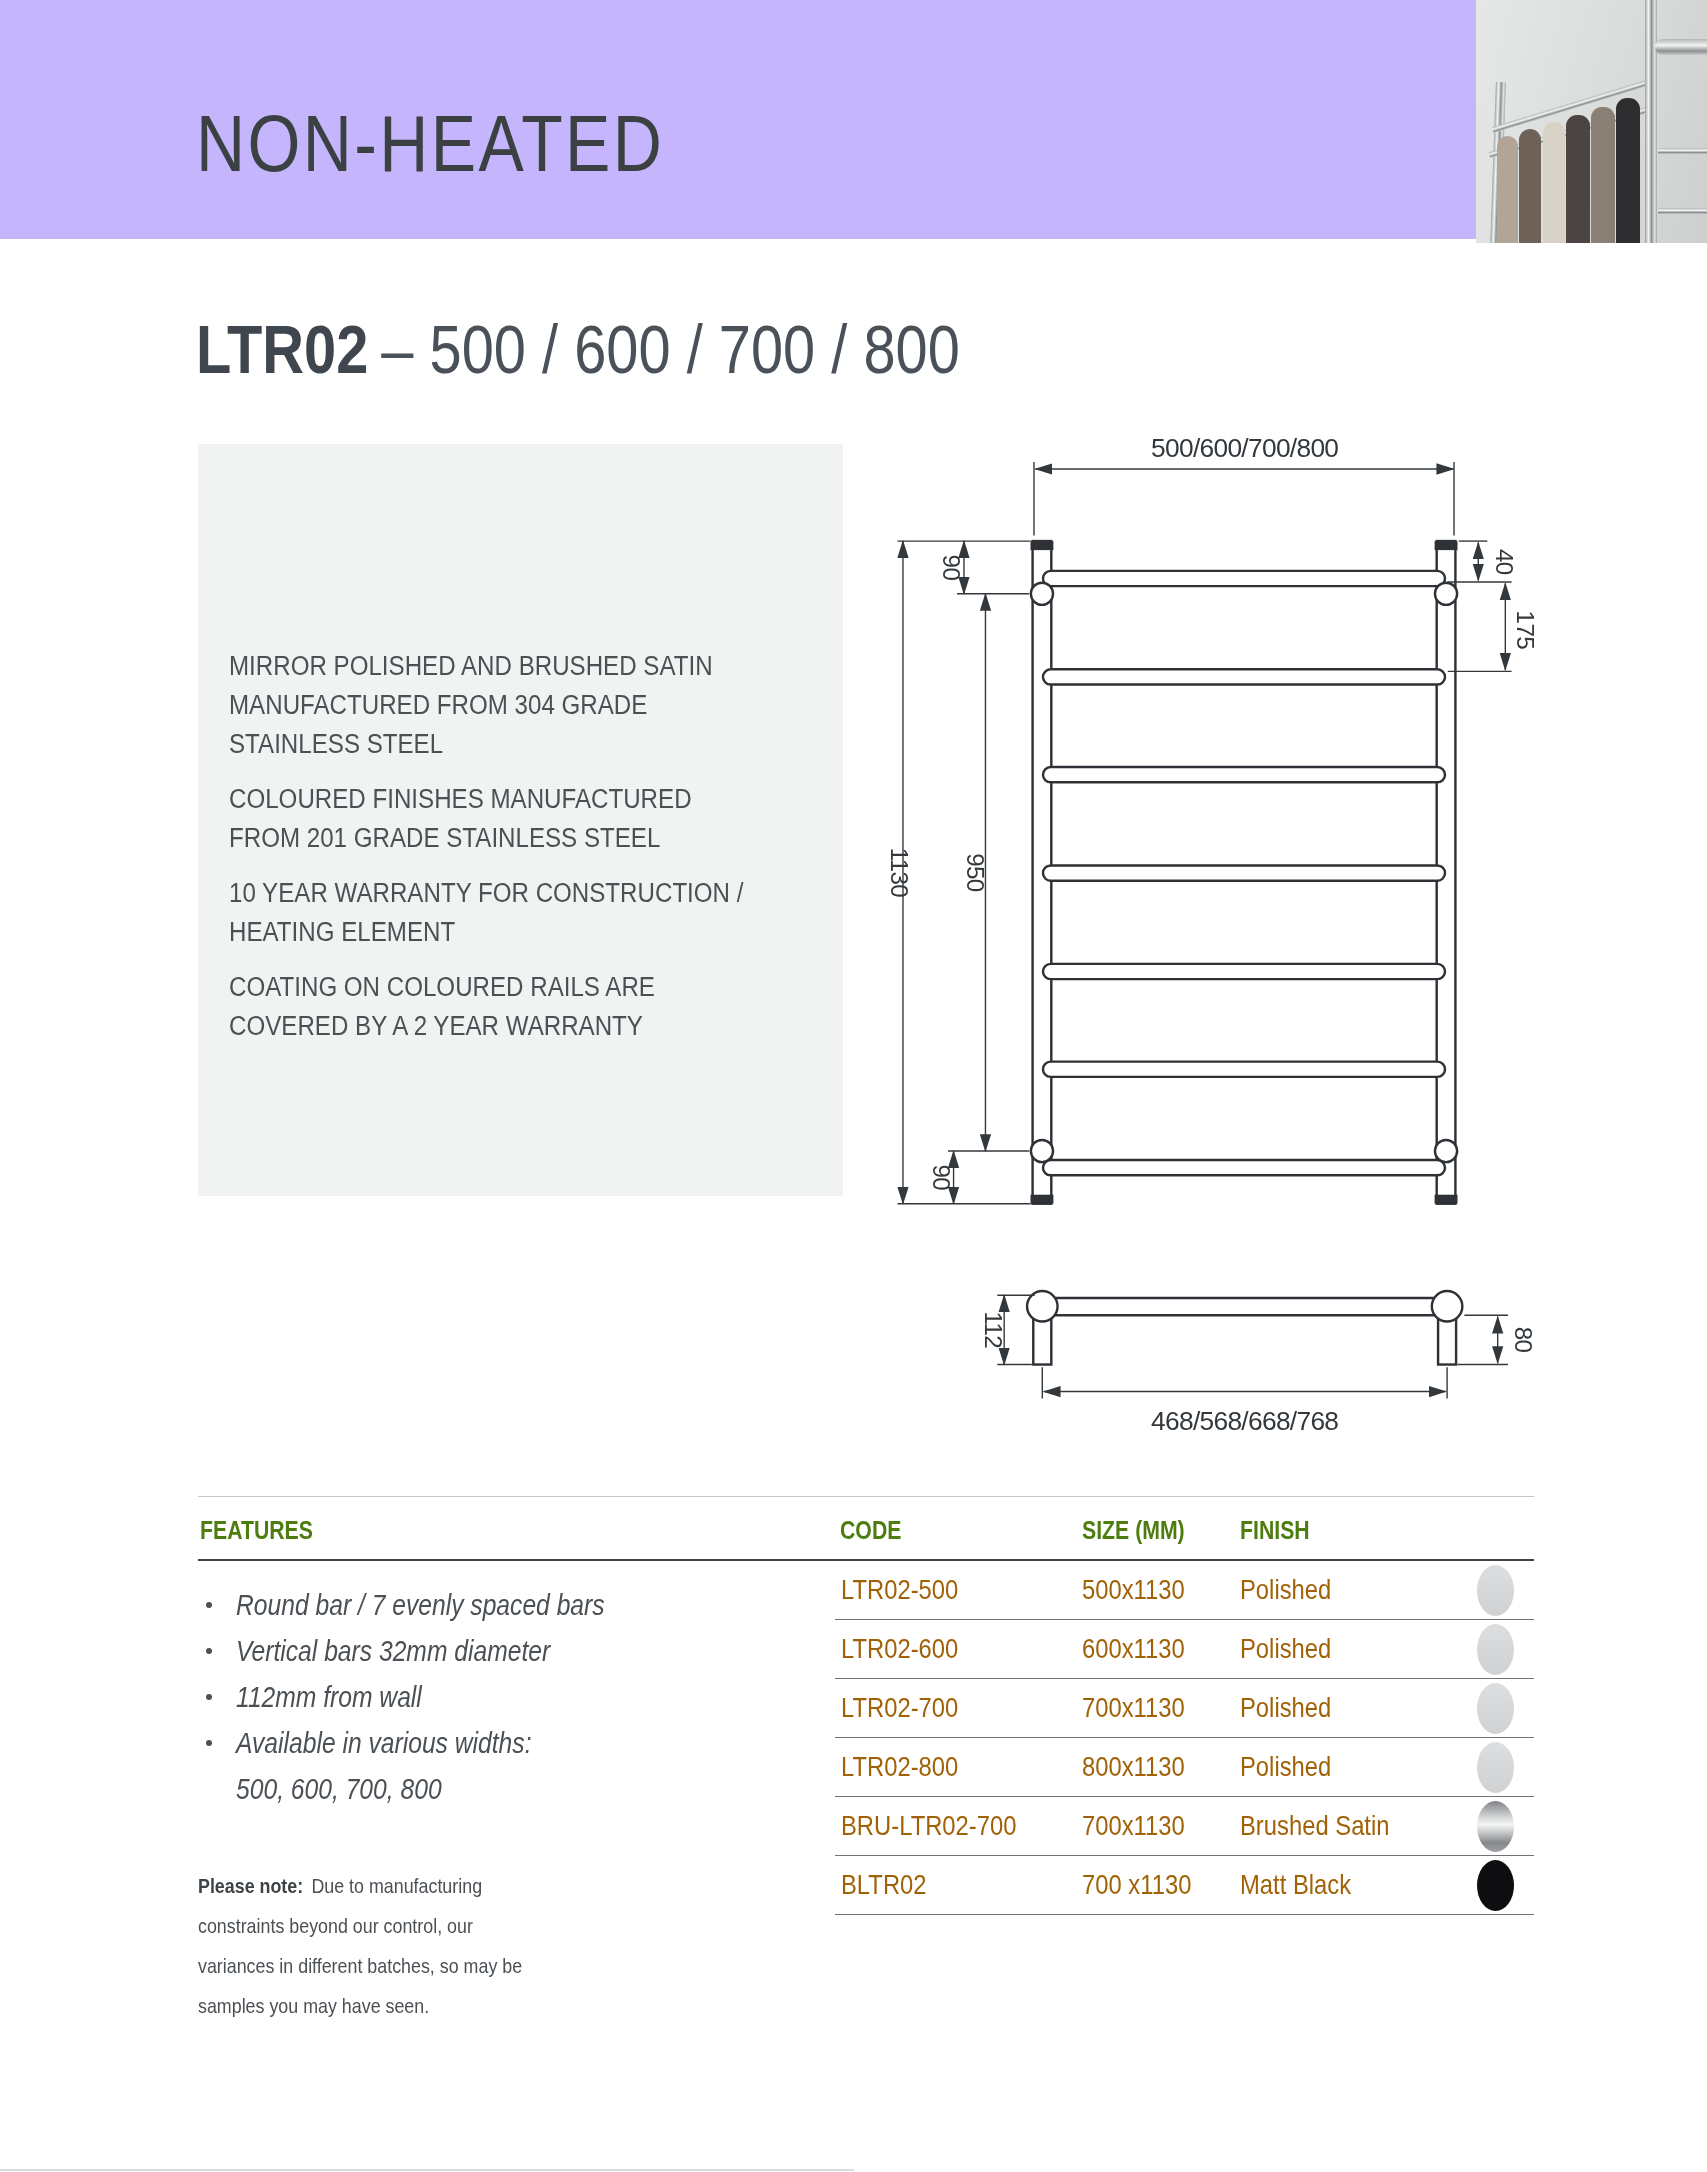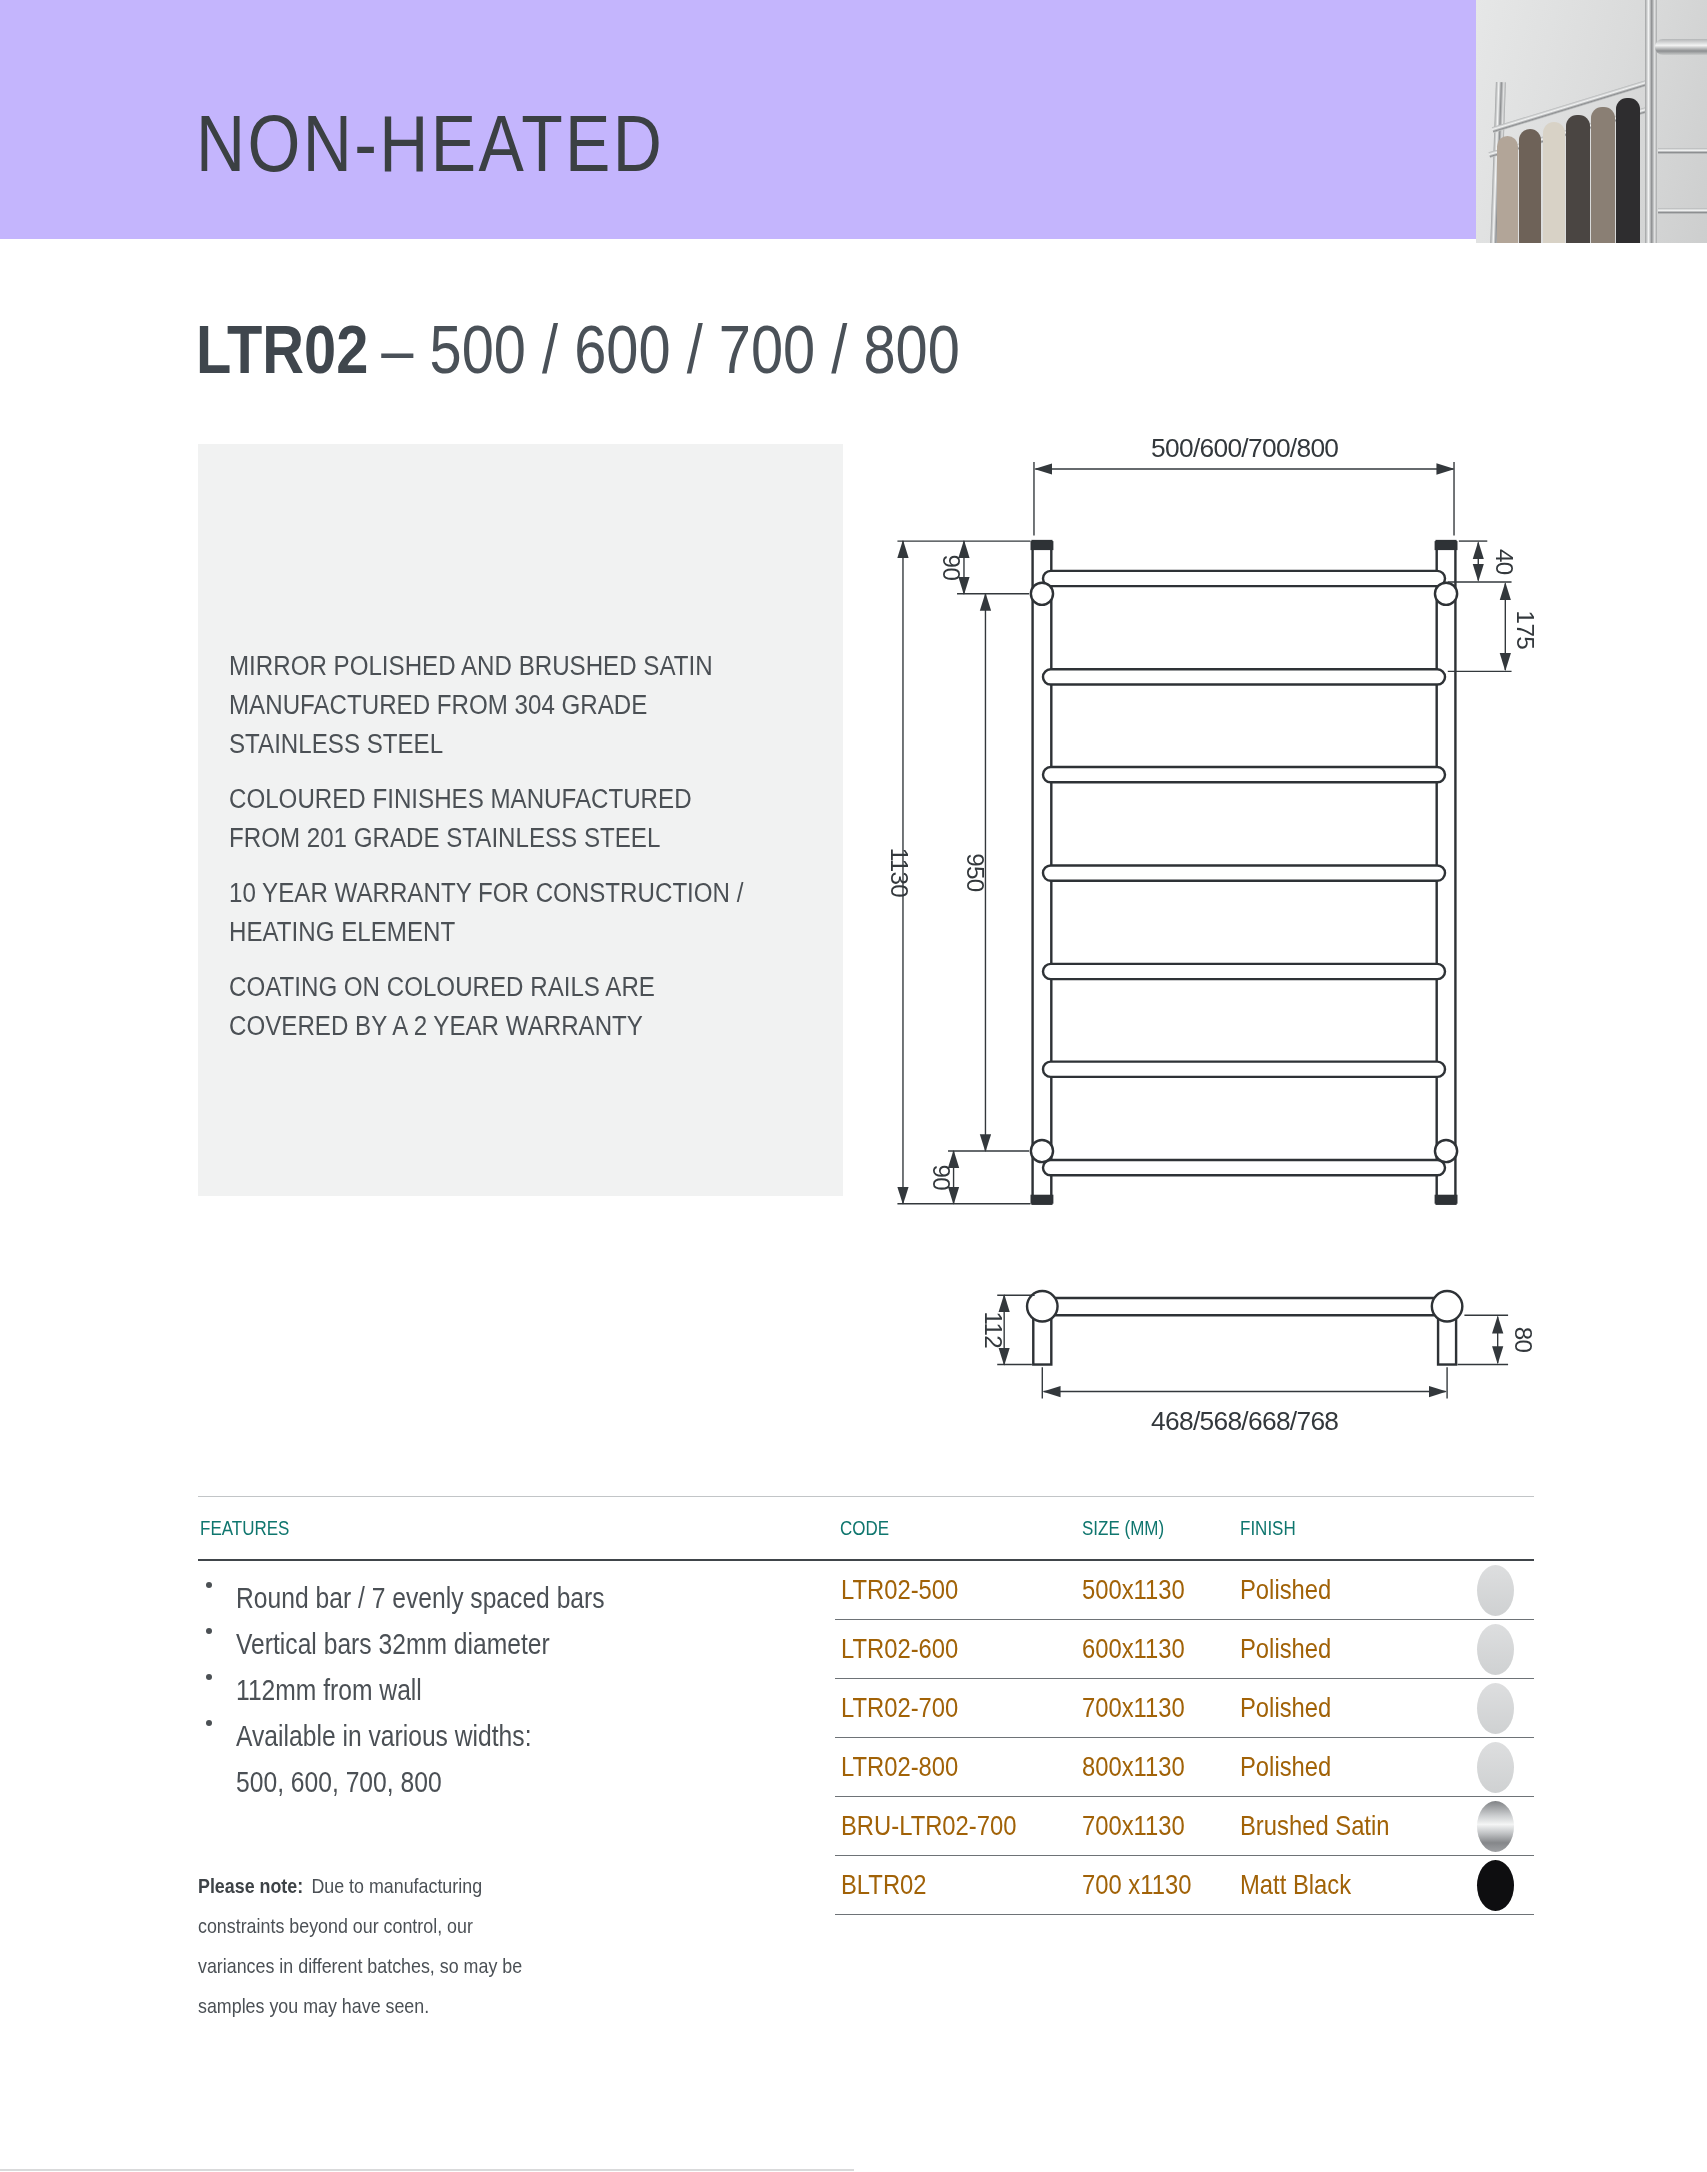--- a/index.html
+++ b/index.html
@@ -33,34 +33,34 @@
   .desc .dline{font-size:28.4px;line-height:39px;color:#4b5055;}
 
   
   .drawing{left:860px;top:430px;}
   .dim-text{font-size:38px;fill:#33383c;letter-spacing:-1px;}
   .dim-text-v{font-size:35px;fill:#33383c;letter-spacing:-1px;}
 
   
   .rule-top{left:198px;top:1496px;width:1336px;height:1.4px;background:#c2c5c7;}
   .rule-head{left:198px;top:1559px;width:1336px;height:2.1px;background:#40454a;}
-  .colhead{font-size:20px;font-weight:400;color:#0f766e;top:1518px;line-height:1;}
+  .colhead{font-size:25px;font-weight:700;color:#4d7c0f;top:1518px;line-height:1;}
   .tablerows{left:835px;top:1561px;width:699px;}
   .trow{position:relative;height:58px;border-bottom:1.4px solid #6e7377;}
   .tcell{position:absolute;top:50%;transform:translateY(-50%);font-size:28px;color:#a16207;}
   .c-code{left:5.5px;}
   .c-size{left:247px;}
   .c-finish{left:405px;}
   .swatch{position:absolute;left:642px;top:3.5px;width:37px;height:51px;border-radius:50%;}
   .sw-pol{background:linear-gradient(180deg,#dddedf,#cfd1d2);}
   .sw-bru{background:linear-gradient(180deg,#808285 0%,#caccce 28%,#f4f5f5 46%,#c5c7c9 62%,#85878a 82%,#9fa1a4 100%);}
   .sw-blk{background:#0e0e10;}
 
   .features{left:206px;top:1582px;list-style:none;margin:0;padding:0;}
-  .features li{height:46px;display:flex;}
+  .features li{height:46px;display:flex;align-items:center;font-style:italic;}
   .fdot{width:6.2px;height:6.2px;border-radius:50%;background:#4b5054;margin:0 23.6px 0 0;flex:0 0 auto;}
   .ftext{font-size:29px;color:#4b5055;}
   .fcont{padding-left:30px;}
 
   .note{left:198px;top:1866px;}
   .note-line{font-size:21px;line-height:40px;color:#4b5055;}
   .note-line b{color:#3e4347;}
   .note-line .rest{margin-left:9.7px;}
 
   .footer-line{left:0;top:2169px;width:854px;height:2.1px;background:#d9dadb;}

